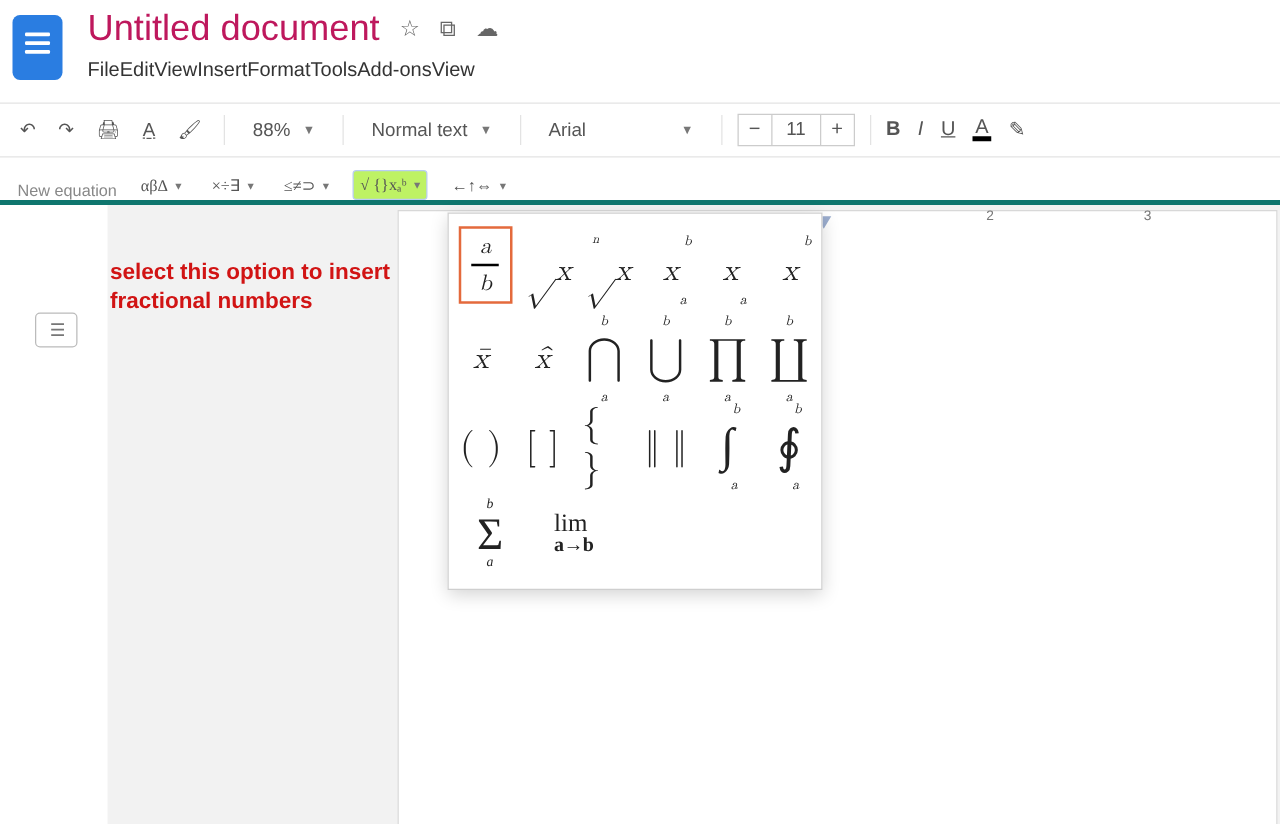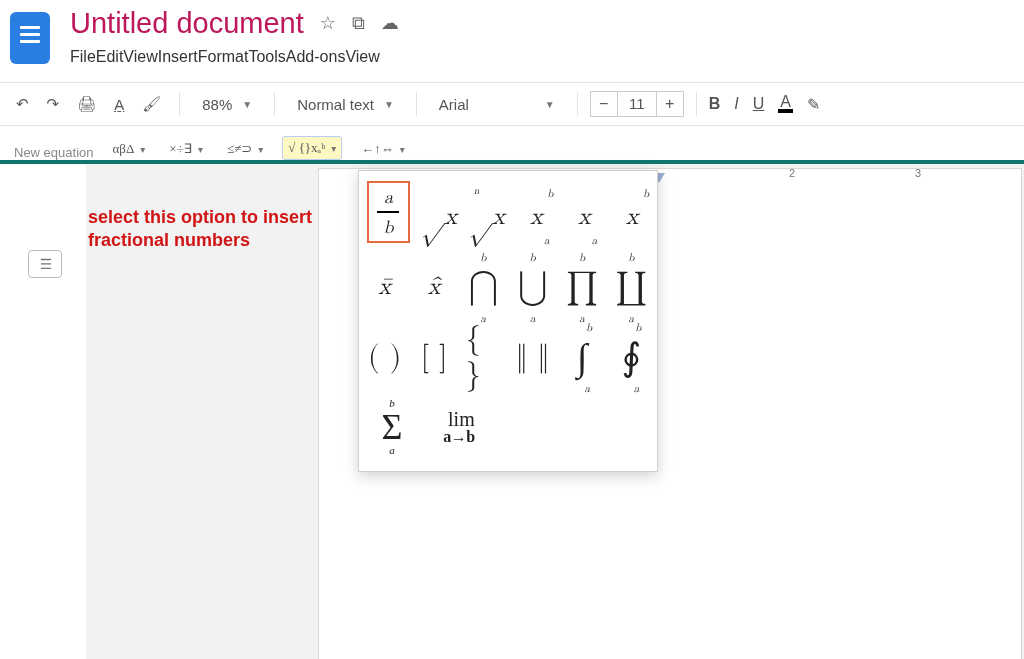--- a/index.html
+++ b/index.html
@@ -87,21 +87,21 @@
   
   .eqbar {
     height: 38px;
     display:flex; align-items:flex-end;
     gap: 14px;
     padding: 0 14px;
     border-bottom:4px solid #0f766e;
     font-size:13px; color:#888;
   }
   .eq-drop { display:flex; align-items:center; gap:2px; padding:3px 5px; border-radius:3px; color:#555; font-size:13px; font-family:serif; }
-  .eq-drop.active { background:#fef9c3; border:1px solid #b9cdf2; }
+  .eq-drop.active { background:#bef264; border:1px solid #b9cdf2; }
   .eq-glyph { font-family:serif; }
 
   
   .workarea { position:relative; height:500px; background:#f2f2f2; }
   .left-strip { position:absolute; left:0; top:0; bottom:0; width:86px; background:#fff; }
   .outline-btn {
     position:absolute; left:28px; top:86px;
     width:34px; height:28px;
     border:1px solid #bbb; border-radius:4px;
     background:#fff;
@@ -154,21 +154,21 @@
   }
   .pcell.frac { border:2px solid #e46a3c; width:50px; height:62px; }
   .frac-box { display:flex; flex-direction:column; align-items:center; font-style:italic; font-size:18px; }
   .frac-box .bar { width:22px; height:1.5px; background:#000; margin:3px 0; }
   .sup { position:absolute; top:-4px; right:0; font-size:11px; font-style:italic; }
   .sub { position:absolute; bottom:-4px; right:4px; font-size:11px; font-style:italic; }
   .nsup{ position:absolute; top:-6px; left:2px; font-size:10px; font-style:italic;}
   .big { font-size:34px; }
   .topb { position:absolute; top:-10px; left:50%; transform:translateX(-50%); font-size:11px; font-style:italic;}
   .bota { position:absolute; bottom:-12px; left:50%; transform:translateX(-50%); font-size:11px; font-style:italic;}
-  .lim { font-size:20px; font-family:serif; display:flex; flex-direction:column; align-items:flex-end; line-height:1; }
+  .lim { font-size:20px; font-family:serif; display:flex; flex-direction:column; align-items:flex-start; line-height:1; }
   .lim .under { font-size:16px; letter-spacing:-0.5px;font-weight:bold; }
   .sigma { display:flex; flex-direction:column; align-items:center; font-family:serif; line-height:1; }
   .sigma .s { font-size:36px; }
   .thin { font-size:30px; }
   .integral { font-size:38px; font-family:serif; }
 </style>
 </head>
 <body>
 
 <div class="titlebar">

